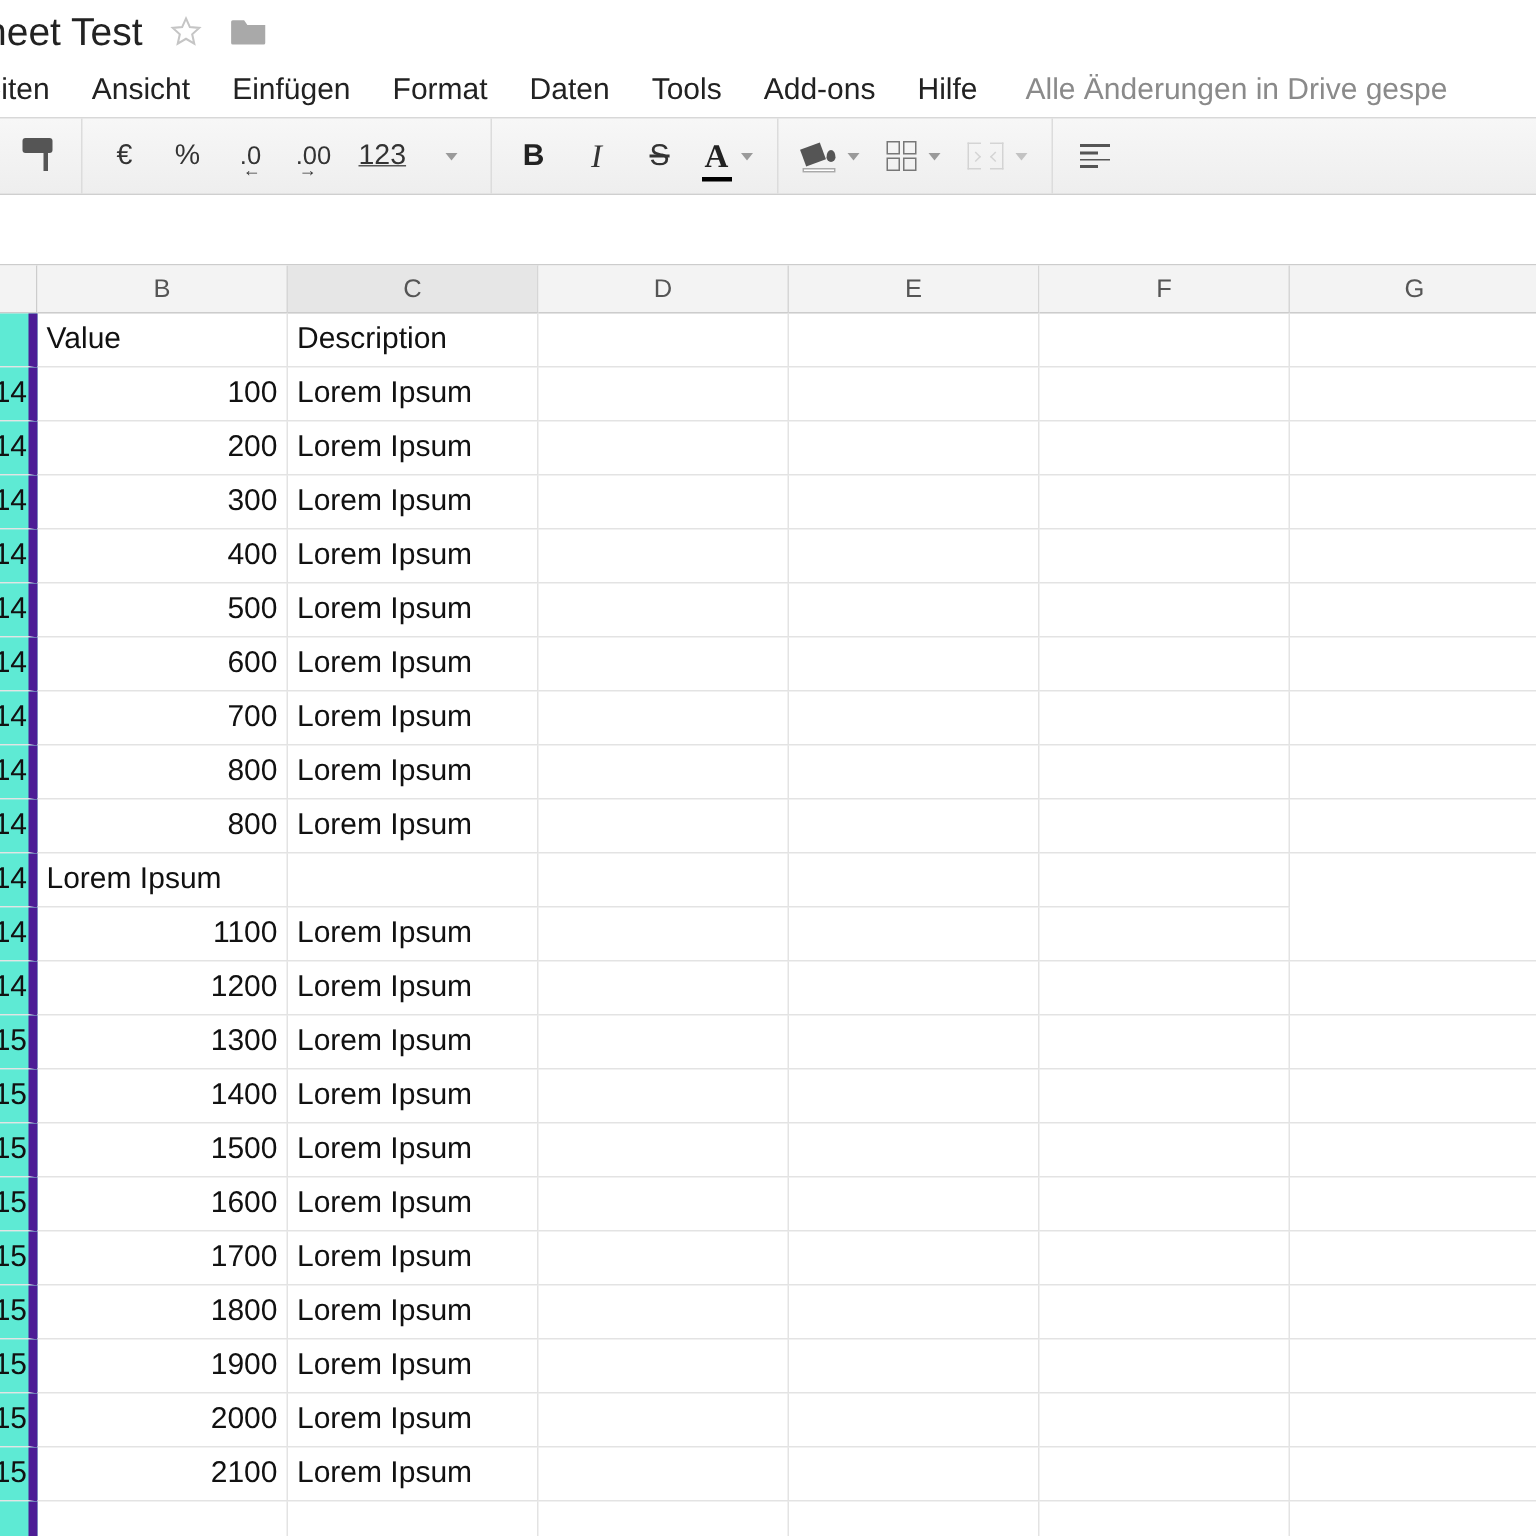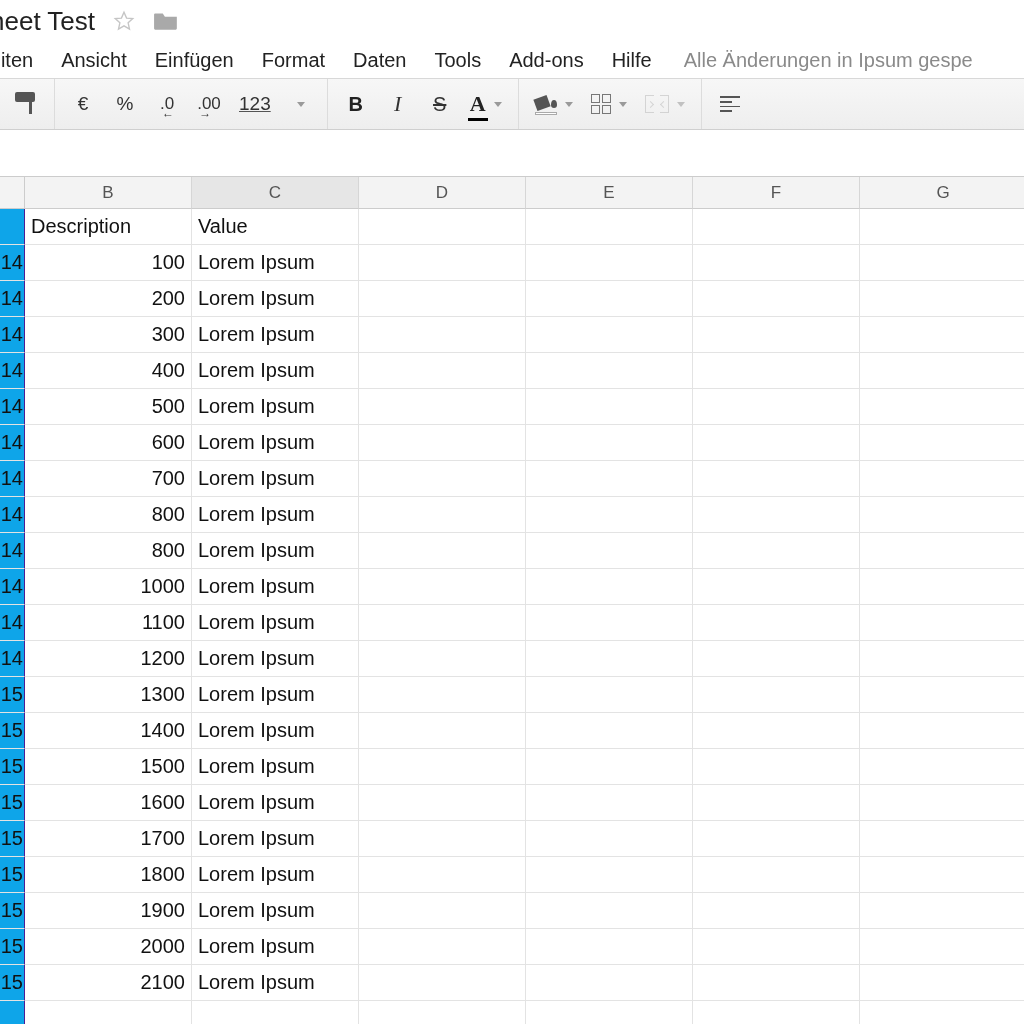--- a/index.html
+++ b/index.html
@@ -209,22 +209,22 @@
     border-bottom: 1px solid #e3e3e3;
     display:flex; align-items:center;
     padding: 0 6px;
     font-size: 20px;
     color:#111;
     overflow:hidden;
     white-space:nowrap;
   }
   .row .cell.rowhead {
     justify-content:flex-end;
-    border-right:1px solid #4c1d95;
-    background:#0ea5e9;
+    border-right:6px solid #4c1d95;
+    background:#5eead4;
     color:#111;
     padding-right:1px;
   }
   .row .cell.num { justify-content:flex-end; }
   .row .cell.desc { padding-left:6px; }
   .row.first .cell { height:36px; }
   .grid-wrap { height: 848px; overflow:hidden; }
 
 </style>
 </head>
@@ -246,21 +246,21 @@
 
 <div class="menubar">
   <span class="menu-item">rbeiten</span>
   <span class="menu-item">Ansicht</span>
   <span class="menu-item">Einfügen</span>
   <span class="menu-item">Format</span>
   <span class="menu-item">Daten</span>
   <span class="menu-item">Tools</span>
   <span class="menu-item">Add-ons</span>
   <span class="menu-item">Hilfe</span>
-  <span class="save-status">Alle Änderungen in Ipsum gespe</span>
+  <span class="save-status">Alle Änderungen in Drive gespe</span>
 </div>
 
 <div class="toolbar">
 
   <div class="tb-group" style="padding-left:0">
     <span class="tb-btn">
       <span class="paintfmt">
           <span class="roller"></span>
           <span class="handle"></span>
         </span>
@@ -344,22 +344,22 @@
     <div class="ch">B</div>
     <div class="ch sel">C</div>
     <div class="ch">D</div>
     <div class="ch">E</div>
     <div class="ch">F</div>
     <div class="ch">G</div>
   </div>
 
   <div class="row first">
     <div class="cell rowhead"></div>
+    <div class="cell">Value</div>
     <div class="cell desc">Description</div>
-    <div class="cell">Value</div>
     <div class="cell"></div>
     <div class="cell"></div>
     <div class="cell"></div>
     <div class="cell"></div>
   </div>
 
   <div id="data-rows">
         <div class="row">
           <div class="cell rowhead">14</div>
           <div class="cell num">100</div>
@@ -436,21 +436,20 @@
           <div class="cell rowhead">14</div>
           <div class="cell num">800</div>
           <div class="cell desc">Lorem Ipsum</div>
           <div class="cell"></div>
           <div class="cell"></div>
           <div class="cell"></div>
           <div class="cell"></div>
         </div>
         <div class="row">
           <div class="cell rowhead">14</div>
-          <div class="cell num">1000</div>
           <div class="cell desc">Lorem Ipsum</div>
           <div class="cell"></div>
           <div class="cell"></div>
           <div class="cell"></div>
           <div class="cell"></div>
         </div>
         <div class="row">
           <div class="cell rowhead">14</div>
           <div class="cell num">1100</div>
           <div class="cell desc">Lorem Ipsum</div>

